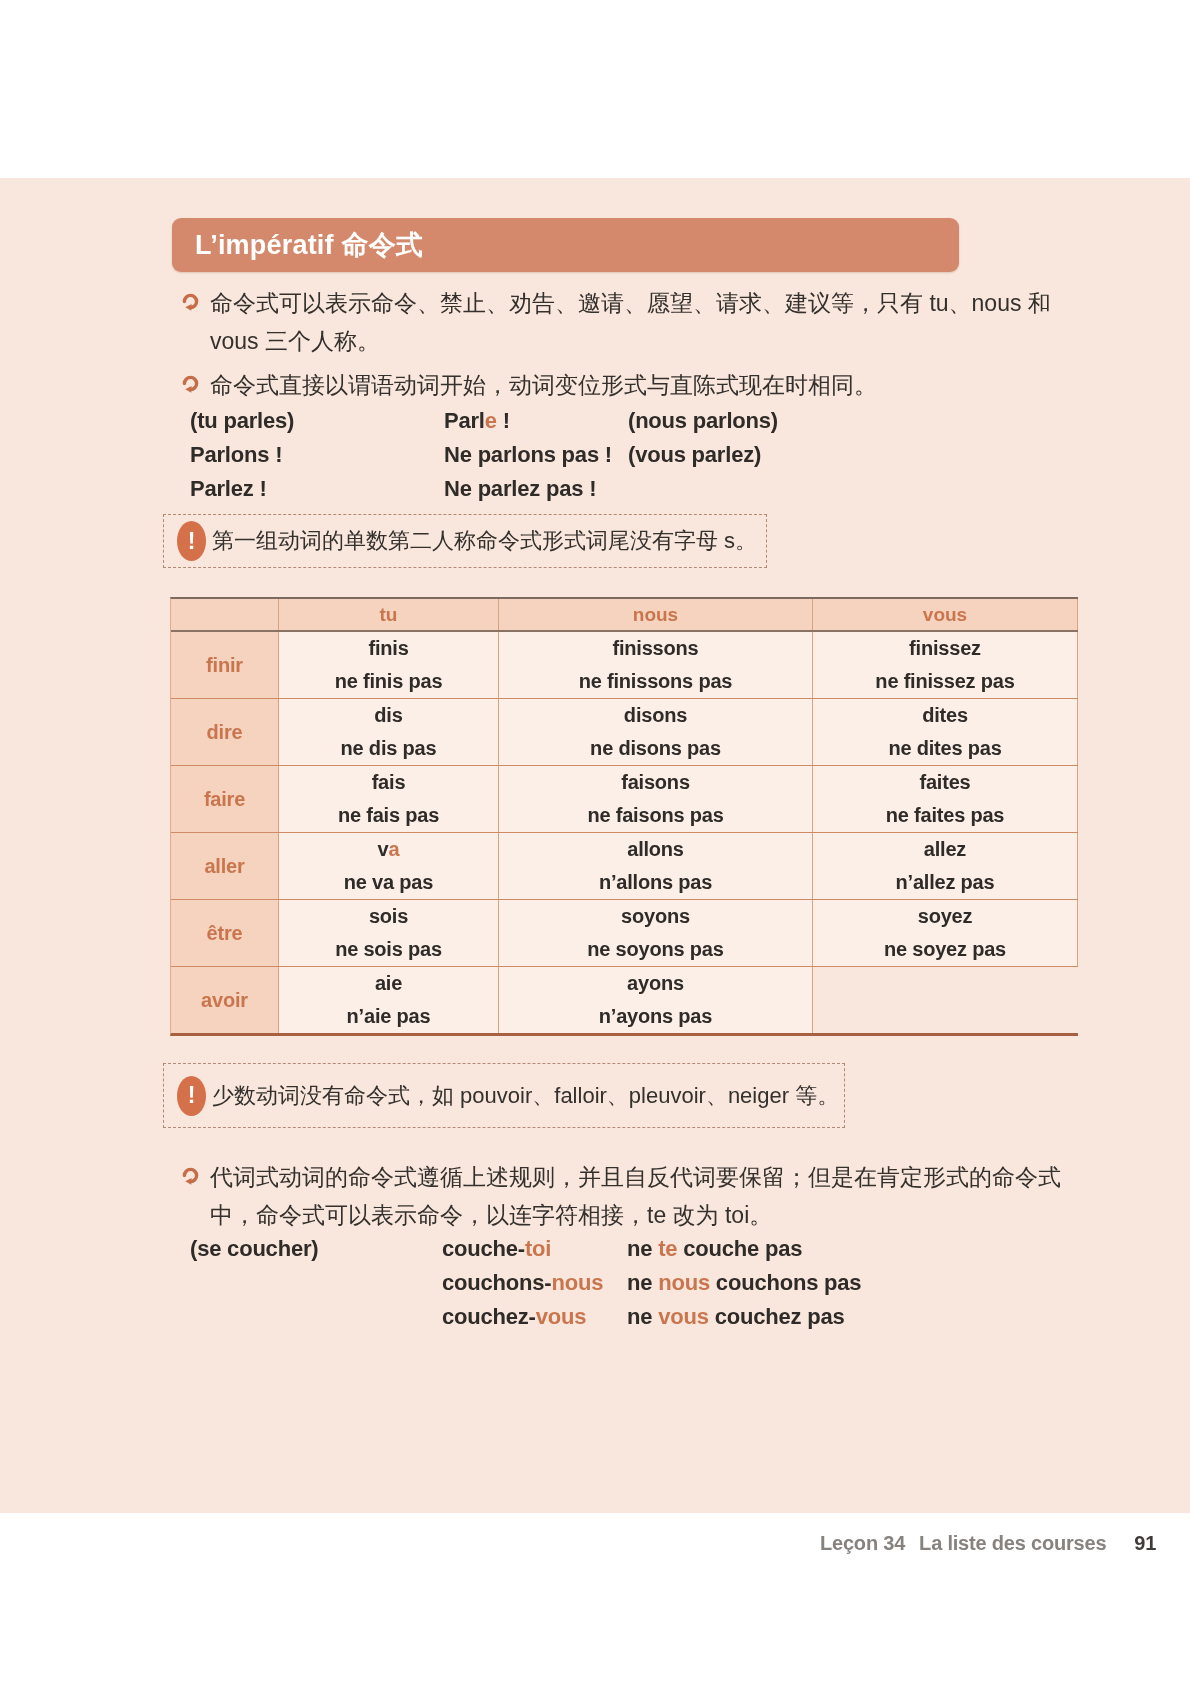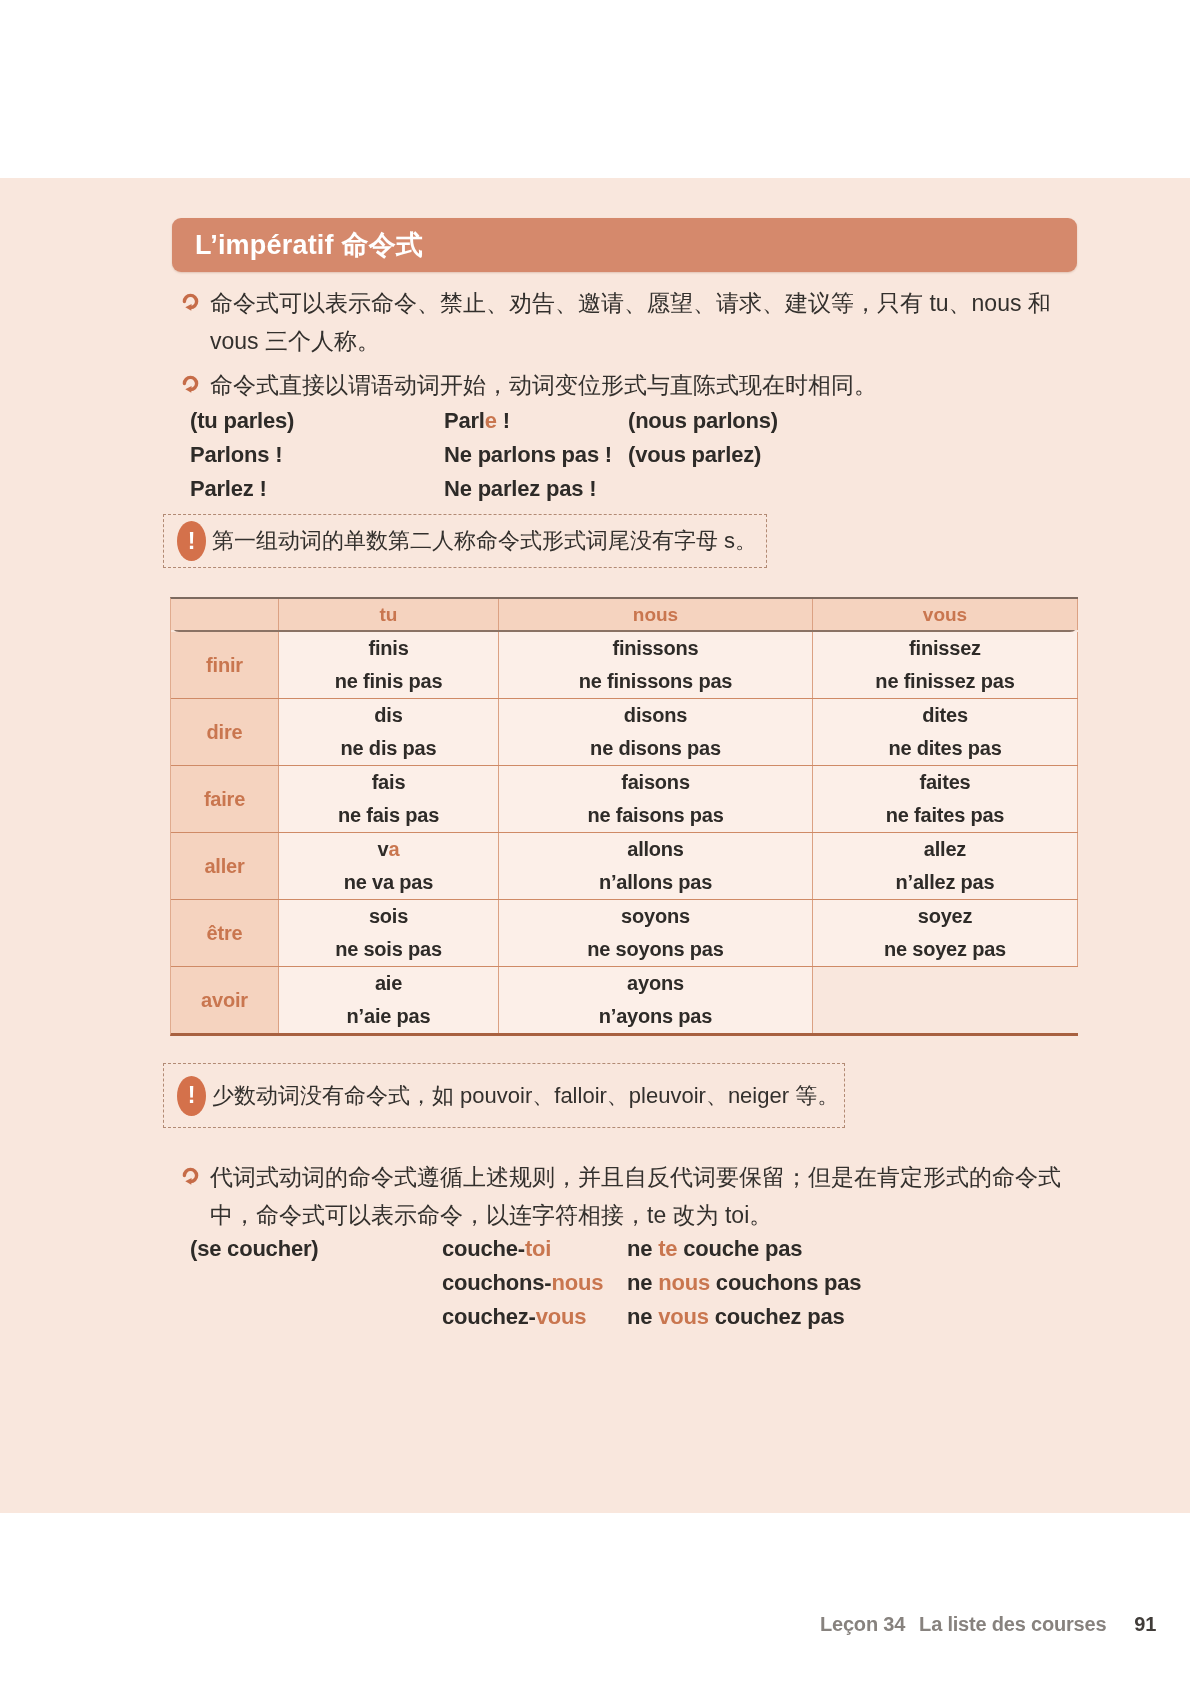--- a/index.html
+++ b/index.html
@@ -2,51 +2,51 @@
 <html style="--accent: #c9764f; --panel: #f9e7dd; --bar: #d5896c; --hc: #f5d3bf; --cell: #fcefe8;"><head>
 <meta charset="utf-8">
 <style>
   :root{
     --accent:#c9764f; --panel:#f9e7dd; --bar:#d5896c; --hc:#f5d3bf; --cell:#fcefe8; --ink:#33302d;
   }
   html,body{margin:0;padding:0;background:#ffffff;}
   .page{position:relative;width:1190px;height:1683px;background:#ffffff;overflow:hidden;
         font-family:"Liberation Sans","DejaVu Sans",sans-serif;}
   .panel{position:absolute;left:0;top:178px;width:1190px;height:1335px;background:var(--panel);}
-  .title-bar{position:absolute;left:172px;top:218px;width:905px;height:54px;background:var(--bar);
+  .title-bar{position:absolute;left:172px;top:218px;width:787px;height:54px;background:var(--bar);
         border-radius:9px;box-sizing:border-box;padding-left:23px;color:#fff;font-size:27px;
         font-weight:700;line-height:55px;letter-spacing:.2px;box-shadow:0 1px 2px rgba(150,90,60,.25);}
   .bullet{position:absolute;left:181px;display:flex;align-items:flex-start;}
   .bullet .ic{flex:0 0 29px;padding-top:8px;}
   .bullet .txt{width:888px;font-size:23px;line-height:38px;color:var(--ink);}
   #b1{top:284px}#b2{top:366px}#b3{top:1158px}
   .exgrid{position:absolute;display:grid;font-size:22px;font-weight:700;color:#2e2b28;letter-spacing:-.2px;}
   #ex1{left:190px;top:404px;grid-template-columns:254px 184px 430px;}
   #ex2{left:190px;top:1232px;grid-template-columns:252px 185px 440px;}
   .exgrid .cell{line-height:34px;}
   .note{position:absolute;border:1px dashed #b28a74;display:flex;align-items:center;box-sizing:border-box;}
   #note1{left:163px;top:514px;width:604px;height:54px;}
   #note2{left:163px;top:1063px;width:682px;height:65px;}
   .bang{flex:0 0 29px;width:29px;height:40px;border-radius:50%;background:#d4714b;color:#fff;
         font-weight:700;font-size:23px;display:flex;align-items:center;justify-content:center;margin-left:13px;}
   .note .ntxt{margin-left:6px;font-size:22px;color:var(--ink);white-space:nowrap;}
   .ctable{position:absolute;left:170px;top:597px;width:907px;border-top:2px solid #7d6a5f;
         border-bottom:3px solid #a86140;border-left:1px solid #e0ab8e;}
   .trow{display:flex;}
-  .thead{border-bottom:2px solid #8a7264;border-radius:8px;}
+  .thead{border-bottom:2px solid #8a7264;}
   .data + .data{border-top:1px solid #cf8a66;}
   .tc{box-sizing:border-box;border-right:1px solid #dba183;display:flex;align-items:center;justify-content:center;}
   .c0{width:108px}.c1{width:220px}.c2{width:314px}.c3{width:265px}
   .thead .tc{height:31px;background:var(--hc);font-weight:700;font-size:19px;color:var(--accent);}
   .data .tc{height:66px;background:var(--cell);flex-direction:column;font-size:20px;font-weight:700;
         color:#2e2b28;letter-spacing:-.2px;}
   .data .c0{background:var(--hc);color:var(--accent);font-size:20px;}
   .ln{line-height:33px;}
   .accent{color:var(--accent);}
-  .footer{position:absolute;left:820px;top:1613px;display:flex;align-items:baseline;font-size:20px;
+  .footer{position:absolute;left:820px;top:1532px;display:flex;align-items:baseline;font-size:20px;
         color:#87827e;font-weight:700;letter-spacing:-.2px;justify-content:flex-end;}
   .footer .chap{margin-left:14px;}
   .footer .pg{margin-left:28px;color:#403c39;font-size:20px;}
 </style>
 </head>
 <body>
 
 <div class="page">
   <div class="panel"></div>
 

